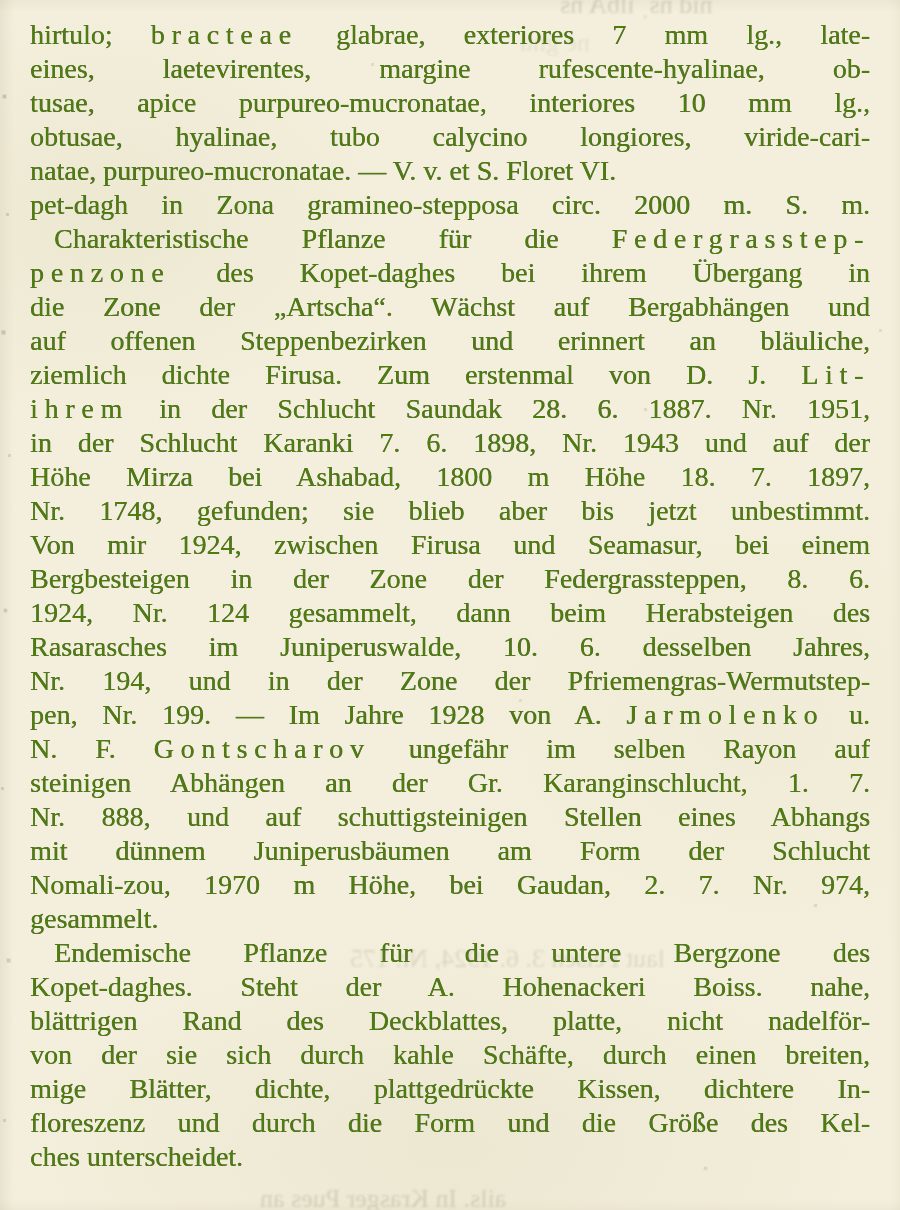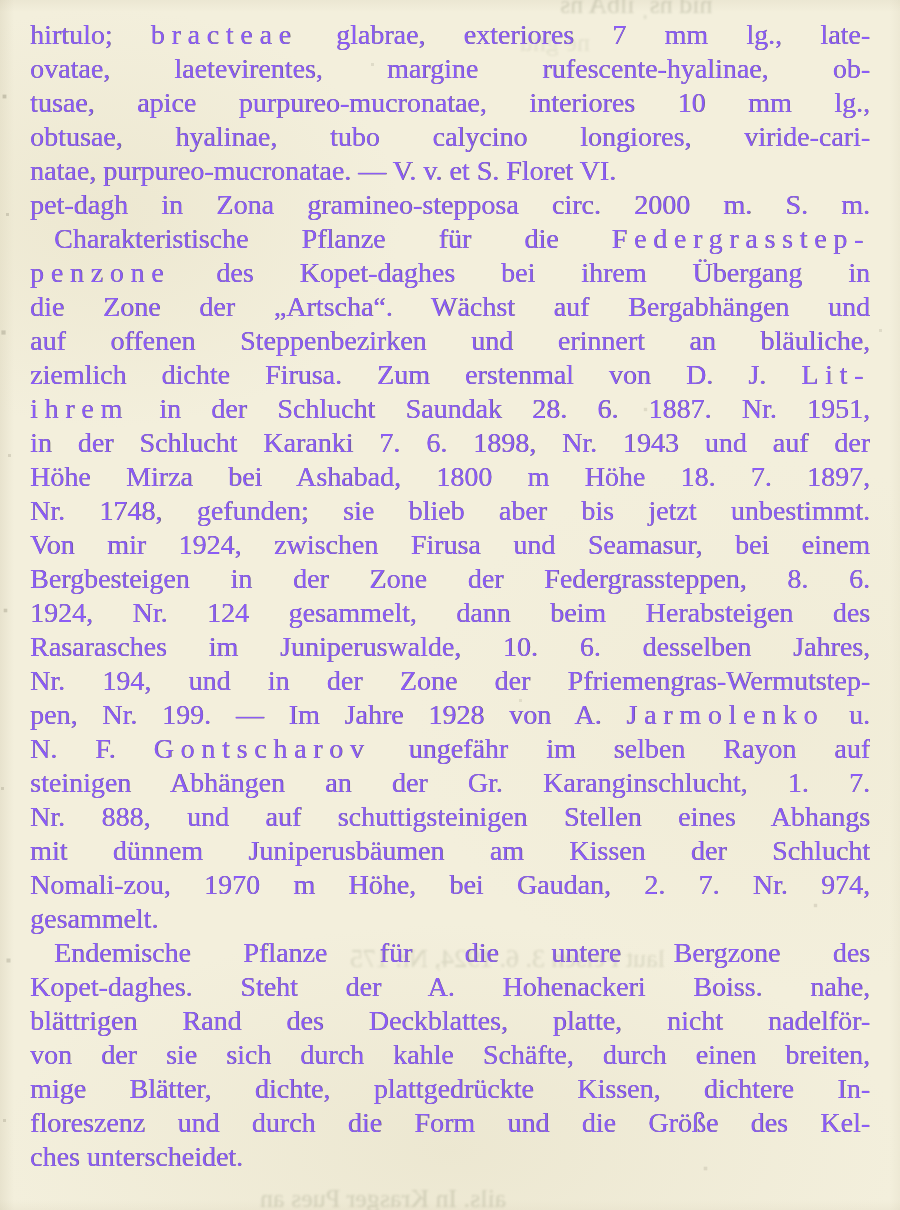--- a/index.html
+++ b/index.html
@@ -17,21 +17,21 @@
       linear-gradient(180deg, rgba(170,160,128,0.10), rgba(170,160,128,0) 12px),
       linear-gradient(0deg, rgba(170,160,128,0.08), rgba(170,160,128,0) 10px);
     font-family: "Liberation Serif", "DejaVu Serif", serif;
   }
 
   .text-block {
     position: absolute;
     left: 30px; top: 18px;
     width: 840px;
     font-size: 28px;
-    color: #8b5cf6;
+    color: #4d7c0f;
     text-shadow: 0.35px 0.3px 0.45px rgba(48,44,36,0.75);
     filter: blur(0.22px);
   }
   .line {
     height: 34px;
     line-height: 34px;
     text-align: justify;
     text-align-last: justify;
     overflow: hidden;
     white-space: normal;
@@ -79,21 +79,21 @@
 </head>
 <body>
 
 <div class="speckles"></div>
 
 <div class="ghost ghost-1">nid nsˌ ilbA ns</div>
 <div class="ghost ghost-4">ne gnu</div>
 
 <div class="text-block" id="text-block">
     <div class="line"><span class="seg">hirtulo; </span><span class="gesperrt">bracteae</span><span class="seg"> glabrae, exteriores 7 mm lg., late-</span></div>
-    <div class="line"><span class="seg">ovatae, laetevirentes, margine rufescente-hyalinae, ob-</span></div>
+    <div class="line"><span class="seg">eines, laetevirentes, margine rufescente-hyalinae, ob-</span></div>
     <div class="line"><span class="seg">tusae, apice purpureo-mucronatae, interiores 10 mm lg.,</span></div>
     <div class="line"><span class="seg">obtusae, hyalinae, tubo calycino longiores, viride-cari-</span></div>
     <div class="line left"><span class="seg">natae, purpureo-mucronatae. — V. v. et S. Floret VI.</span></div>
     <div class="line"><span class="seg">pet-dagh in Zona gramineo-stepposa circ. 2000 m. S. m.</span></div>
     <div class="line indent"><span class="seg">Charakteristische Pflanze für die </span><span class="gesperrt">Federgrasstep-</span></div>
     <div class="line"><span class="gesperrt">penzone</span><span class="seg"> des Kopet-daghes bei ihrem Übergang in</span></div>
     <div class="line"><span class="seg">die Zone der „Artscha“. Wächst auf Bergabhängen und</span></div>
     <div class="line"><span class="seg">auf offenen Steppenbezirken und erinnert an bläuliche,</span></div>
     <div class="line"><span class="seg">ziemlich dichte Firusa. Zum erstenmal von D. J. </span><span class="gesperrt">Lit-</span></div>
     <div class="line"><span class="gesperrt">ihrem</span><span class="seg"> in der Schlucht Saundak 28. 6. 1887. Nr. 1951,</span></div>
@@ -102,21 +102,21 @@
     <div class="line"><span class="seg">Nr. 1748, gefunden; sie blieb aber bis jetzt unbestimmt.</span></div>
     <div class="line"><span class="seg">Von mir 1924, zwischen Firusa und Seamasur, bei einem</span></div>
     <div class="line"><span class="seg">Bergbesteigen in der Zone der Federgrassteppen, 8. 6.</span></div>
     <div class="line"><span class="seg">1924, Nr. 124 gesammelt, dann beim Herabsteigen des</span></div>
     <div class="line"><span class="seg">Rasarasches im Juniperuswalde, 10. 6. desselben Jahres,</span></div>
     <div class="line"><span class="seg">Nr. 194, und in der Zone der Pfriemengras-Wermutstep-</span></div>
     <div class="line"><span class="seg">pen, Nr. 199. — Im Jahre 1928 von A. </span><span class="gesperrt">Jarmolenko</span><span class="seg"> u.</span></div>
     <div class="line"><span class="seg">N. F. </span><span class="gesperrt">Gontscharov</span><span class="seg"> ungefähr im selben Rayon auf</span></div>
     <div class="line"><span class="seg">steinigen Abhängen an der Gr. Karanginschlucht, 1. 7.</span></div>
     <div class="line"><span class="seg">Nr. 888, und auf schuttigsteinigen Stellen eines Abhangs</span></div>
-    <div class="line"><span class="seg">mit dünnem Juniperusbäumen am Kissen der Schlucht</span></div>
+    <div class="line"><span class="seg">mit dünnem Juniperusbäumen am Form der Schlucht</span></div>
     <div class="line"><span class="seg">Nomali-zou, 1970 m Höhe, bei Gaudan, 2. 7. Nr. 974,</span></div>
     <div class="line left"><span class="seg">gesammelt.</span></div>
     <div class="line indent"><span class="seg">Endemische Pflanze für die untere Bergzone des</span></div>
     <div class="line"><span class="seg">Kopet-daghes. Steht der </span><span class="italic">A. Hohenackeri</span><span class="seg"> Boiss. nahe,</span></div>
     <div class="line"><span class="seg">blättrigen Rand des Deckblattes, platte, nicht nadelför-</span></div>
     <div class="line"><span class="seg">von der sie sich durch kahle Schäfte, durch einen breiten,</span></div>
     <div class="line"><span class="seg">mige Blätter, dichte, plattgedrückte Kissen, dichtere In-</span></div>
     <div class="line"><span class="seg">floreszenz und durch die Form und die Größe des Kel-</span></div>
     <div class="line left"><span class="seg">ches unterscheidet.</span></div>
   </div>

